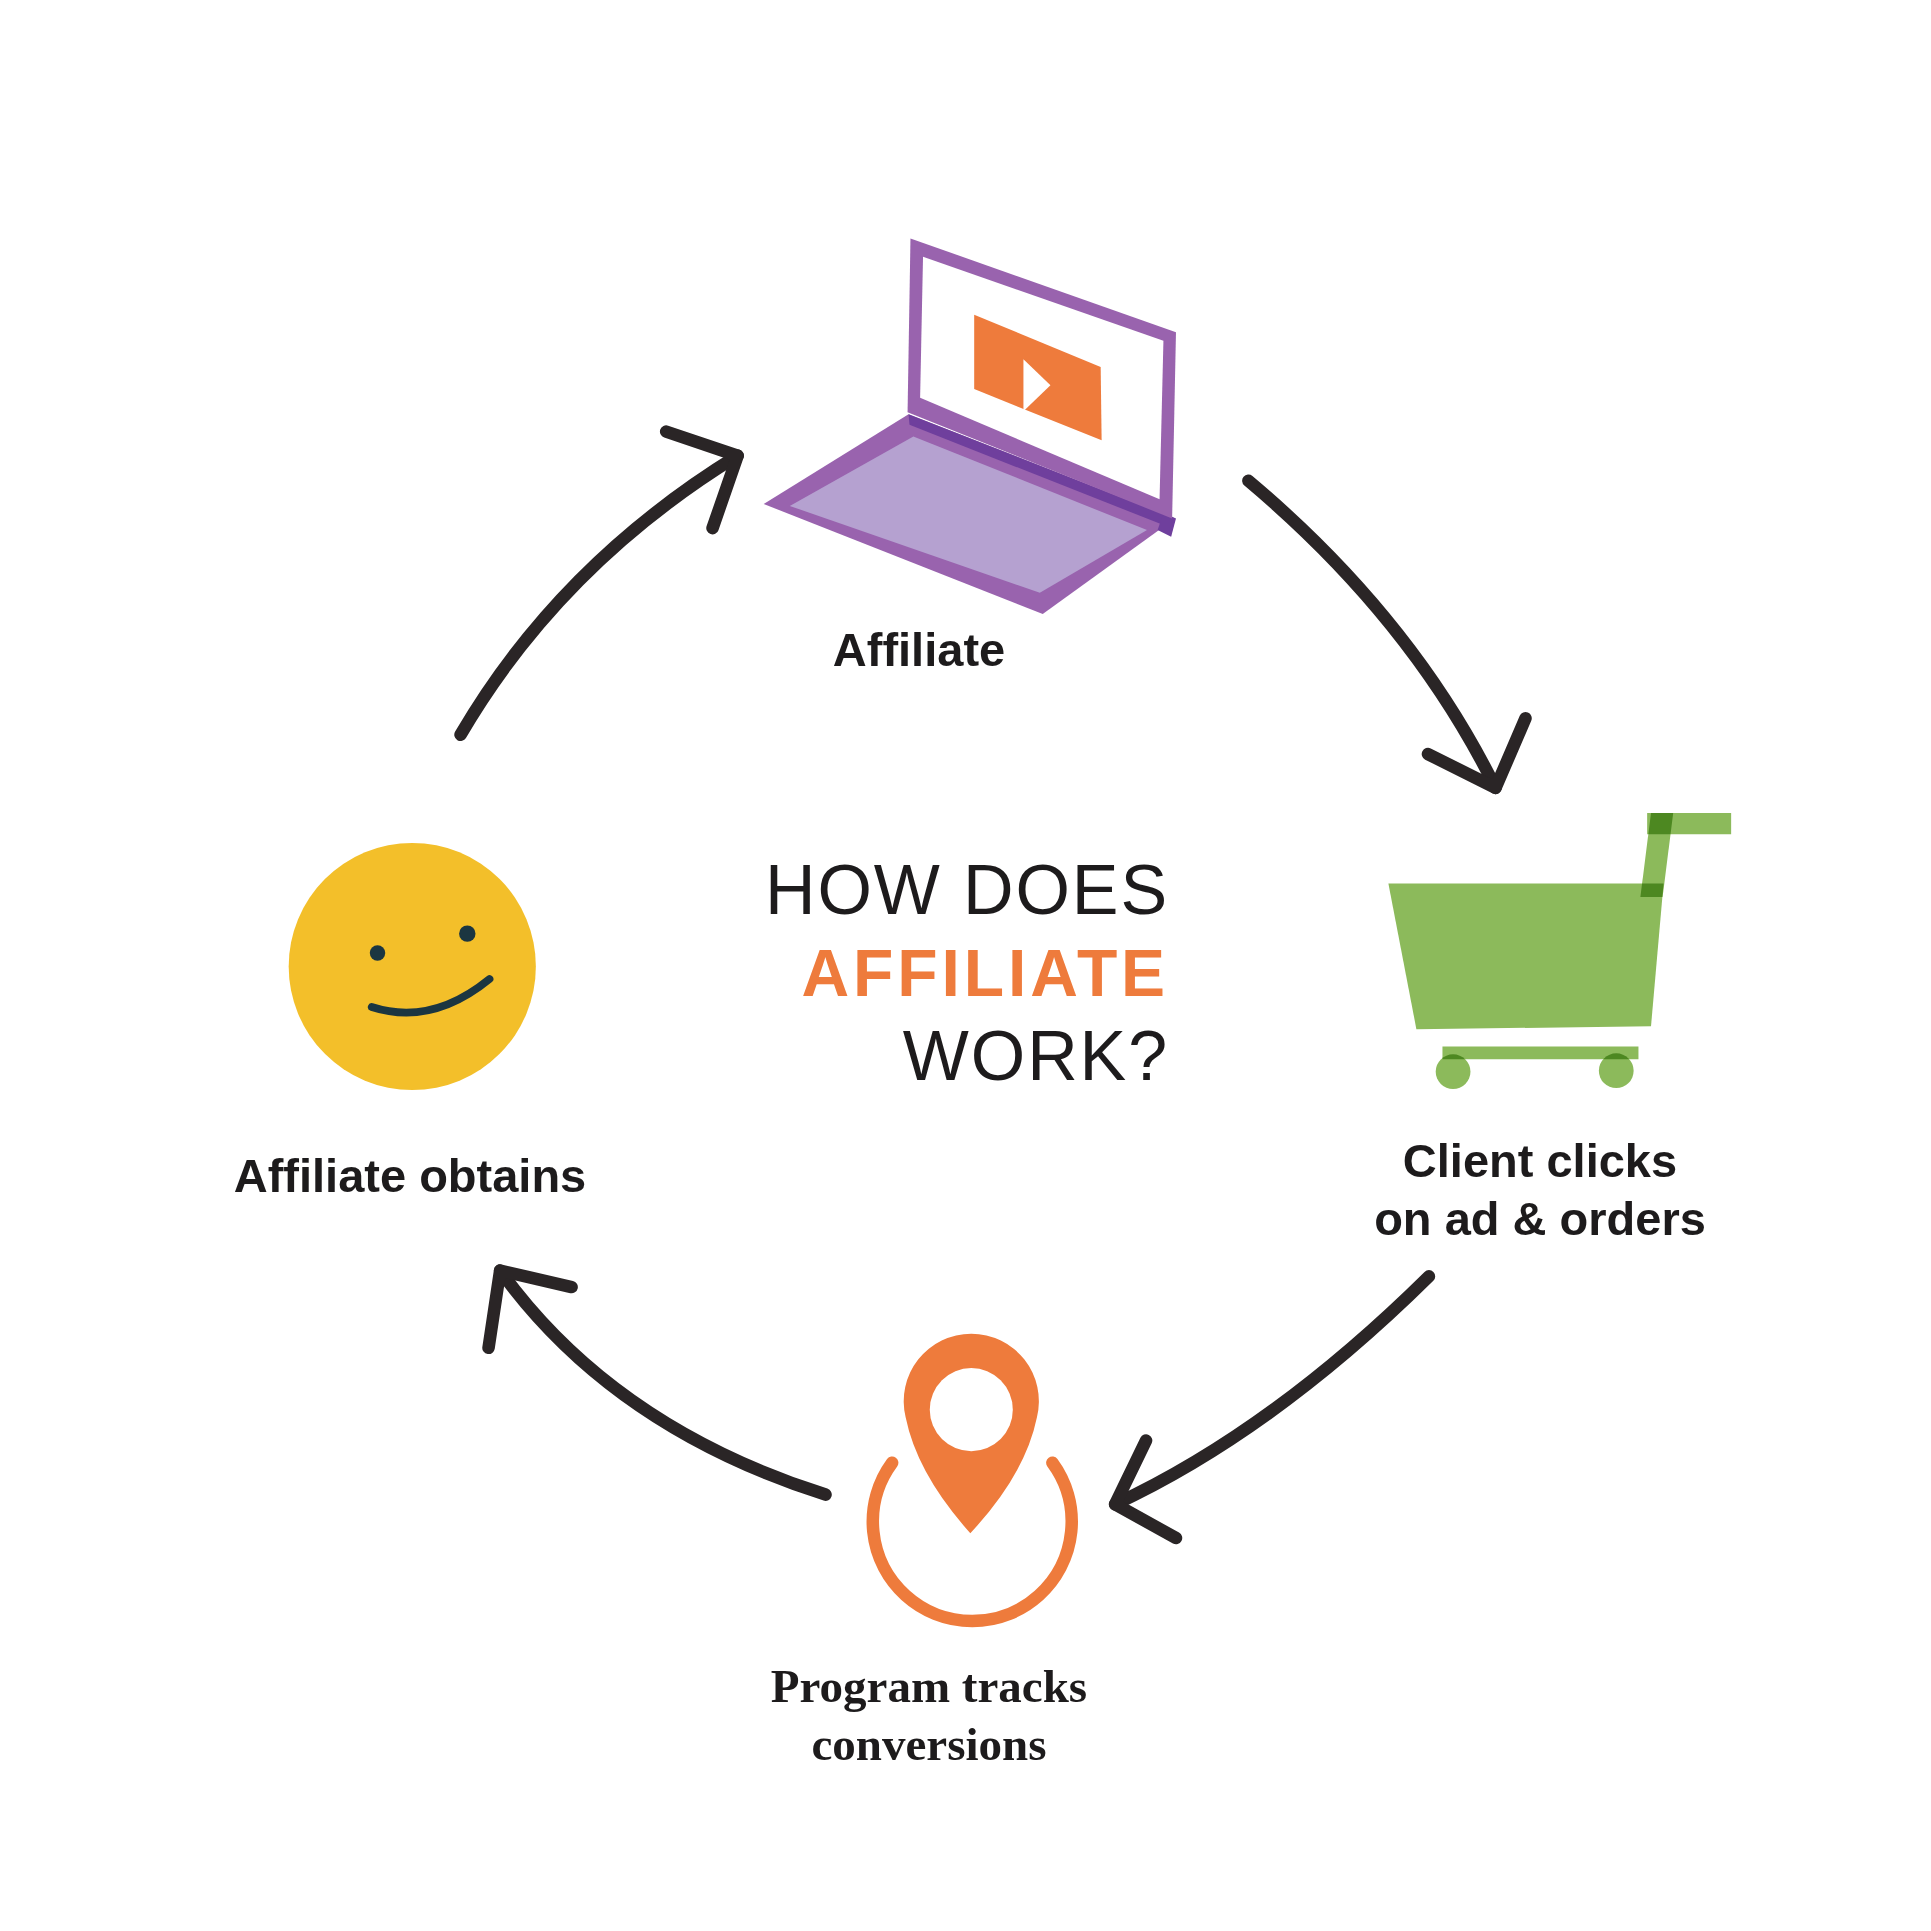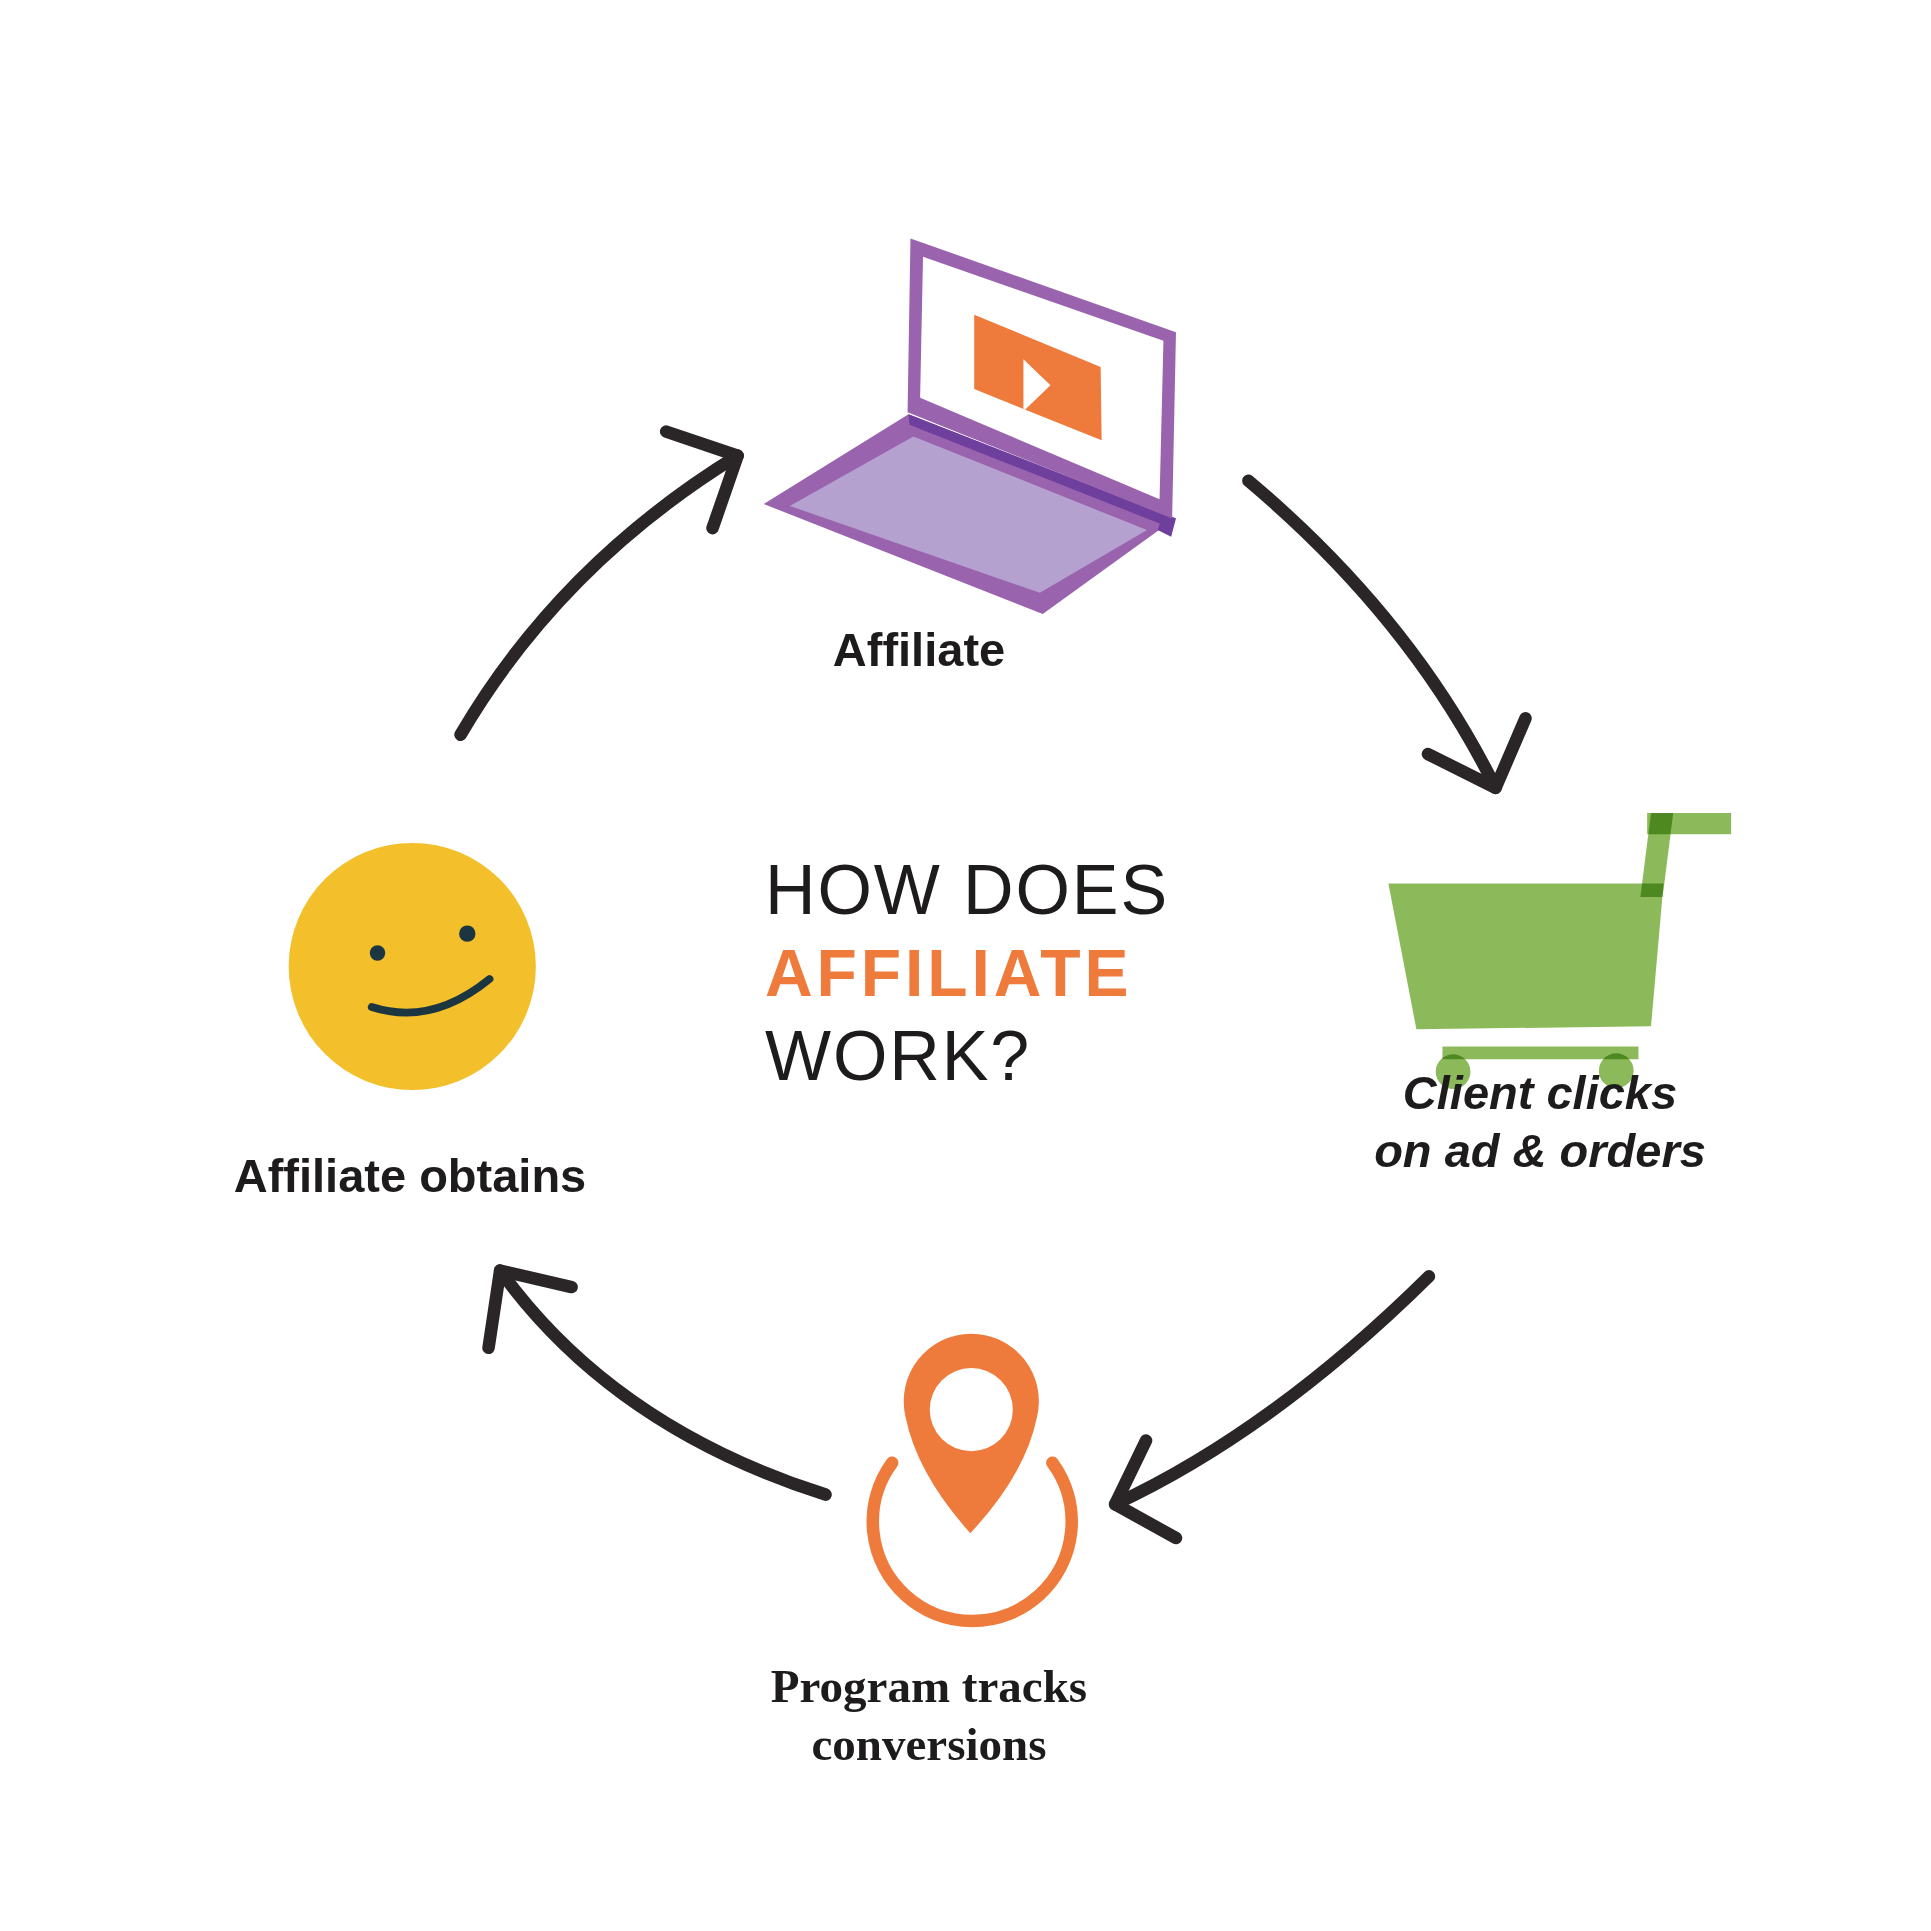--- a/index.html
+++ b/index.html
@@ -1,21 +1,21 @@
 <!DOCTYPE html>
 <html><head>
 <meta charset="utf-8">
 <style>
   html,body{margin:0;padding:0;background:#fff;}
   .canvas{position:relative;width:1931px;height:1931px;background:#fff;overflow:hidden;
           font-family:"Liberation Sans",sans-serif;}
   .gfx{position:absolute;left:0;top:0;width:1931px;height:1931px;}
   .label{position:absolute;transform:translateX(-50%);text-align:center;
          font-weight:700;font-size:47px;line-height:58px;color:#1d1b1c;white-space:nowrap;}
-  .title{position:absolute;transform:translateX(-50%);text-align:left;white-space:nowrap;}
+  .title{position:absolute;transform:translateX(-50%);text-align:right;white-space:nowrap;}
   .title .t-black{font-size:70px;font-weight:400;letter-spacing:1.9px;line-height:83px;color:#1d1b1c;}
   .title .t-orange{font-size:66px;font-weight:700;letter-spacing:3.9px;line-height:83px;color:#ee7b3c;}
   .mul{mix-blend-mode:multiply;}
   .stroke13{fill:none;stroke-width:13;stroke-linecap:round;stroke-linejoin:round;}
 </style>
 </head>
 <body>
 
 <div class="canvas">
 
@@ -75,21 +75,21 @@
   <div class="title" style="left:967px;top:849px;">
     <div class="t-black">HOW DOES</div>
     <div class="t-orange">AFFILIATE</div>
     <div class="t-black">WORK?</div>
   </div>
 
   <div class="label" style="left:919px;top:621px;">
     <div>Affiliate</div>
   </div>
 
-  <div class="label" style="left:1540px;top:1064px;font-style:italic;">
+  <div class="label" style="left:1540px;top:1132px;">
     <div>Client clicks</div>
     <div>on ad &amp; orders</div>
   </div>
 
   <div class="label" style="left:929px;top:1657px;font-family:Liberation Serif, serif;">
     <div>Program tracks</div>
     <div>conversions</div>
   </div>
 
   <div class="label" style="left:410px;top:1120px;margin-top:27px;">

